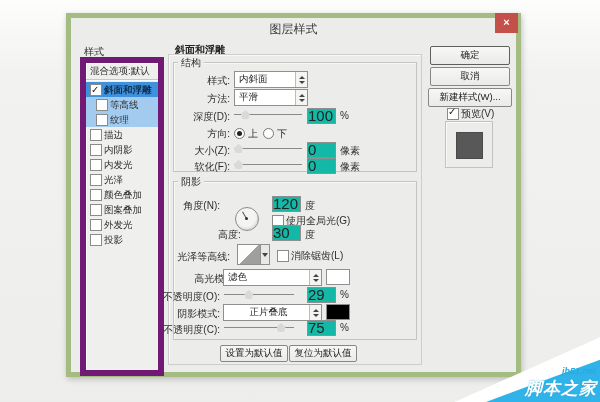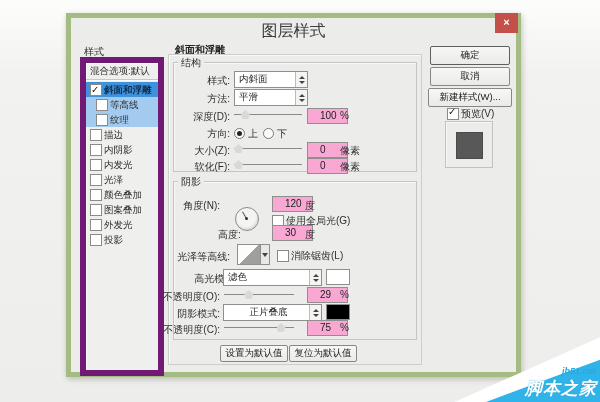--- a/index.html
+++ b/index.html
@@ -9,33 +9,33 @@
     font-family:"Liberation Sans","DejaVu Sans",sans-serif;
     color:#333;-webkit-font-smoothing:antialiased;
   }
   
   .win{
     position:absolute;left:66px;top:13px;width:445px;height:354px;
     border:5px solid #a4bc82;background:#ececea;
     box-shadow:1px 2px 6px rgba(0,0,0,.22);
   }
   .titlebar{position:absolute;left:0;top:0;width:445px;height:21px;background:#ececea;}
-  .title{position:absolute;left:0;top:3px;width:100%;text-align:center;font-size:16px;color:#3c3c3c;}
+  .title{position:absolute;left:0;top:3px;width:100%;text-align:center;font-size:12px;color:#3c3c3c;}
   .close{
     position:absolute;top:-5px;right:-2px;width:23px;height:20px;background:#c4504a;
     color:#fff;font-size:11px;font-weight:bold;text-align:center;line-height:19px;cursor:pointer;
   }
   
   .lbl{position:absolute;font-size:10px;color:#2e2e2e;white-space:nowrap;}
   .ta-r{text-align:right;}
   .cb{position:absolute;width:10px;height:10px;background:#fff;border:1px solid #8a8a88;}
   .cb.checked::after{content:"✓";position:absolute;left:0px;top:-3px;font-size:10px;color:#222;font-weight:bold;}
   .radio{position:absolute;width:9px;height:9px;border:1px solid #777;border-radius:50%;background:#fdfdfc;}
   .radio.on::after{content:"";position:absolute;left:2px;top:2px;width:5px;height:5px;border-radius:50%;background:#222;}
-  .vbox{position:absolute;width:27px;height:14px;background:#f9a8d4;border:1px solid #8f8f8d;font-size:10px;line-height:14px;padding-left:12px;color:#222;}
+  .vbox{position:absolute;width:27px;height:14px;background:#14b8a6;border:1px solid #8f8f8d;font-size:15px;line-height:14px;padding-left:0;color:#222;}
   .dd{position:absolute;height:15px;background:#fff;border:1px solid #8f8f8d;font-size:9.5px;color:#222;display:flex;align-items:center;}
   .dd .dd-txt{flex:1;padding-left:4px;white-space:nowrap;overflow:hidden;}
   .spin{width:11px;align-self:stretch;border-left:1px solid #bcbcba;display:flex;flex-direction:column;align-items:center;justify-content:center;gap:2px;background:#f4f4f2;}
   .spin i{display:block;width:0;height:0;border-left:3px solid transparent;border-right:3px solid transparent;}
   .spin i.up{border-bottom:3px solid #444;}
   .spin i.dn{border-top:3px solid #444;}
   .slider{position:absolute;height:12px;}
   .slider .track{position:absolute;left:0;right:0;top:6px;height:1px;background:#8a8a88;}
   .slider .thumb{
     position:absolute;top:2px;width:9px;height:9px;background:#d9d9d7;

